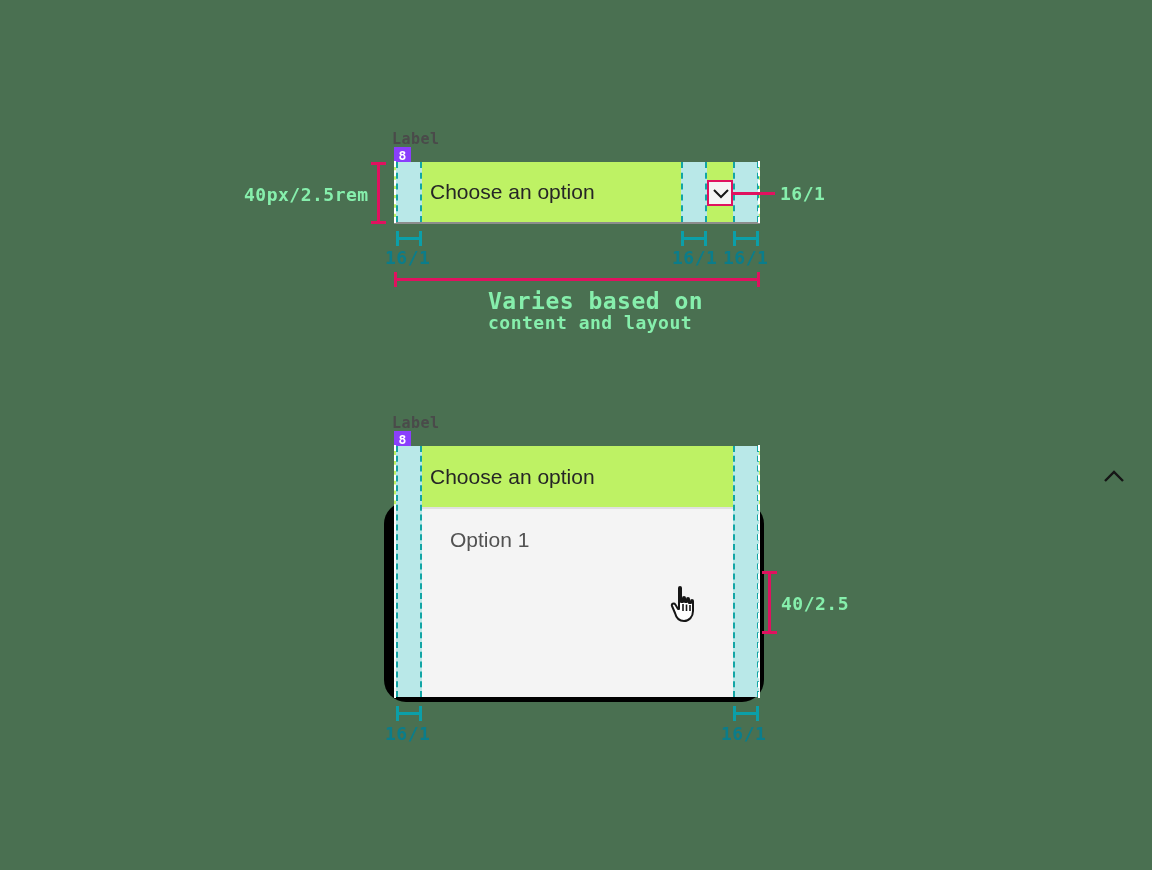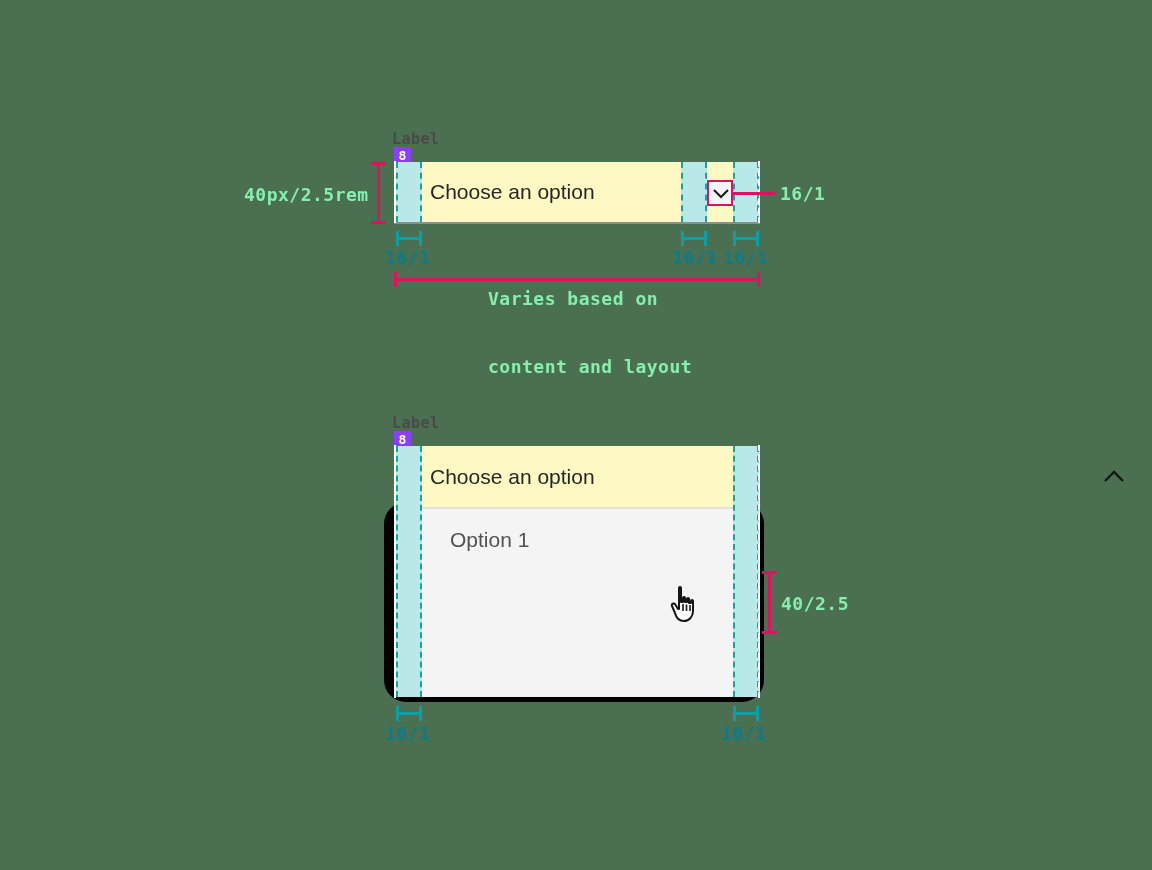--- a/index.html
+++ b/index.html
@@ -24,21 +24,21 @@
   }
   .mono-label {
     font-family: "DejaVu Sans Mono", "Liberation Mono", monospace;
     color: #4a4a4a; font-weight: 700; letter-spacing: .5px;
     white-space: pre; line-height: 1.2;
   }
 
   
   .field {
     position: absolute;
-    background: #fef9c3;
+    background: #bef264;
     border-bottom: 2px solid #8d8d8d;
     display: flex; align-items: center;
   }
   .field-text {
     font-size: 21px; color: #262626;
     font-family: "Liberation Sans", sans-serif;
     position: absolute; left: 36px; top: 50%;
     transform: translateY(-50%); white-space: nowrap;
   }
   .chev {
@@ -159,22 +159,22 @@
   <div class="h-rule-teal" style="left:396px; top:237px; width:26px;"></div>
   <div class="mono-teal" style="position:absolute; left:385px; top:247px; font-size:18px;">16/1</div>
 
   <div class="h-rule-teal" style="left:681px; top:237px; width:26px;"></div>
   <div class="mono-teal" style="position:absolute; left:672px; top:247px; font-size:18px;">16/1</div>
 
   <div class="h-rule-teal" style="left:733px; top:237px; width:26px;"></div>
   <div class="mono-teal" style="position:absolute; left:723px; top:247px; font-size:18px;">16/1</div>
 
   <div class="h-rule" style="left:394px; top:278px; width:366px;"></div>
-  <div class="mono-pink" style="position:absolute; left:488px; top:288px; font-size:18px;">Varies based on</div>
-  <div class="mono-pink" style="position:absolute; left:488px; top:312px; font-size:18px;margin-top:44px;">content and layout</div>
+  <div class="mono-pink" style="position:absolute; left:488px; top:288px; font-size:23px;">Varies based on</div>
+  <div class="mono-pink" style="position:absolute; left:488px; top:312px; font-size:18px;">content and layout</div>
 
   <div class="mono-label" style="position:absolute; left:392px; top:414px; font-size:15px;">Label</div>
 
   <div class="badge8" style="left:394px; top:431px;">8</div>
 
   <div class="menu-shadow" style="left:384px; top:502px; width:380px; height:200px;"></div>
 
   <div class="field" style="left:394px; top:446px; width:366px; height:62px; border-bottom:1px solid #e0e0e0;">
     <div class="field-text">Choose an option</div>
     <svg class="chev" style="left:707px; top:22px;" width="26" height="18" viewBox="0 0 26 18">

